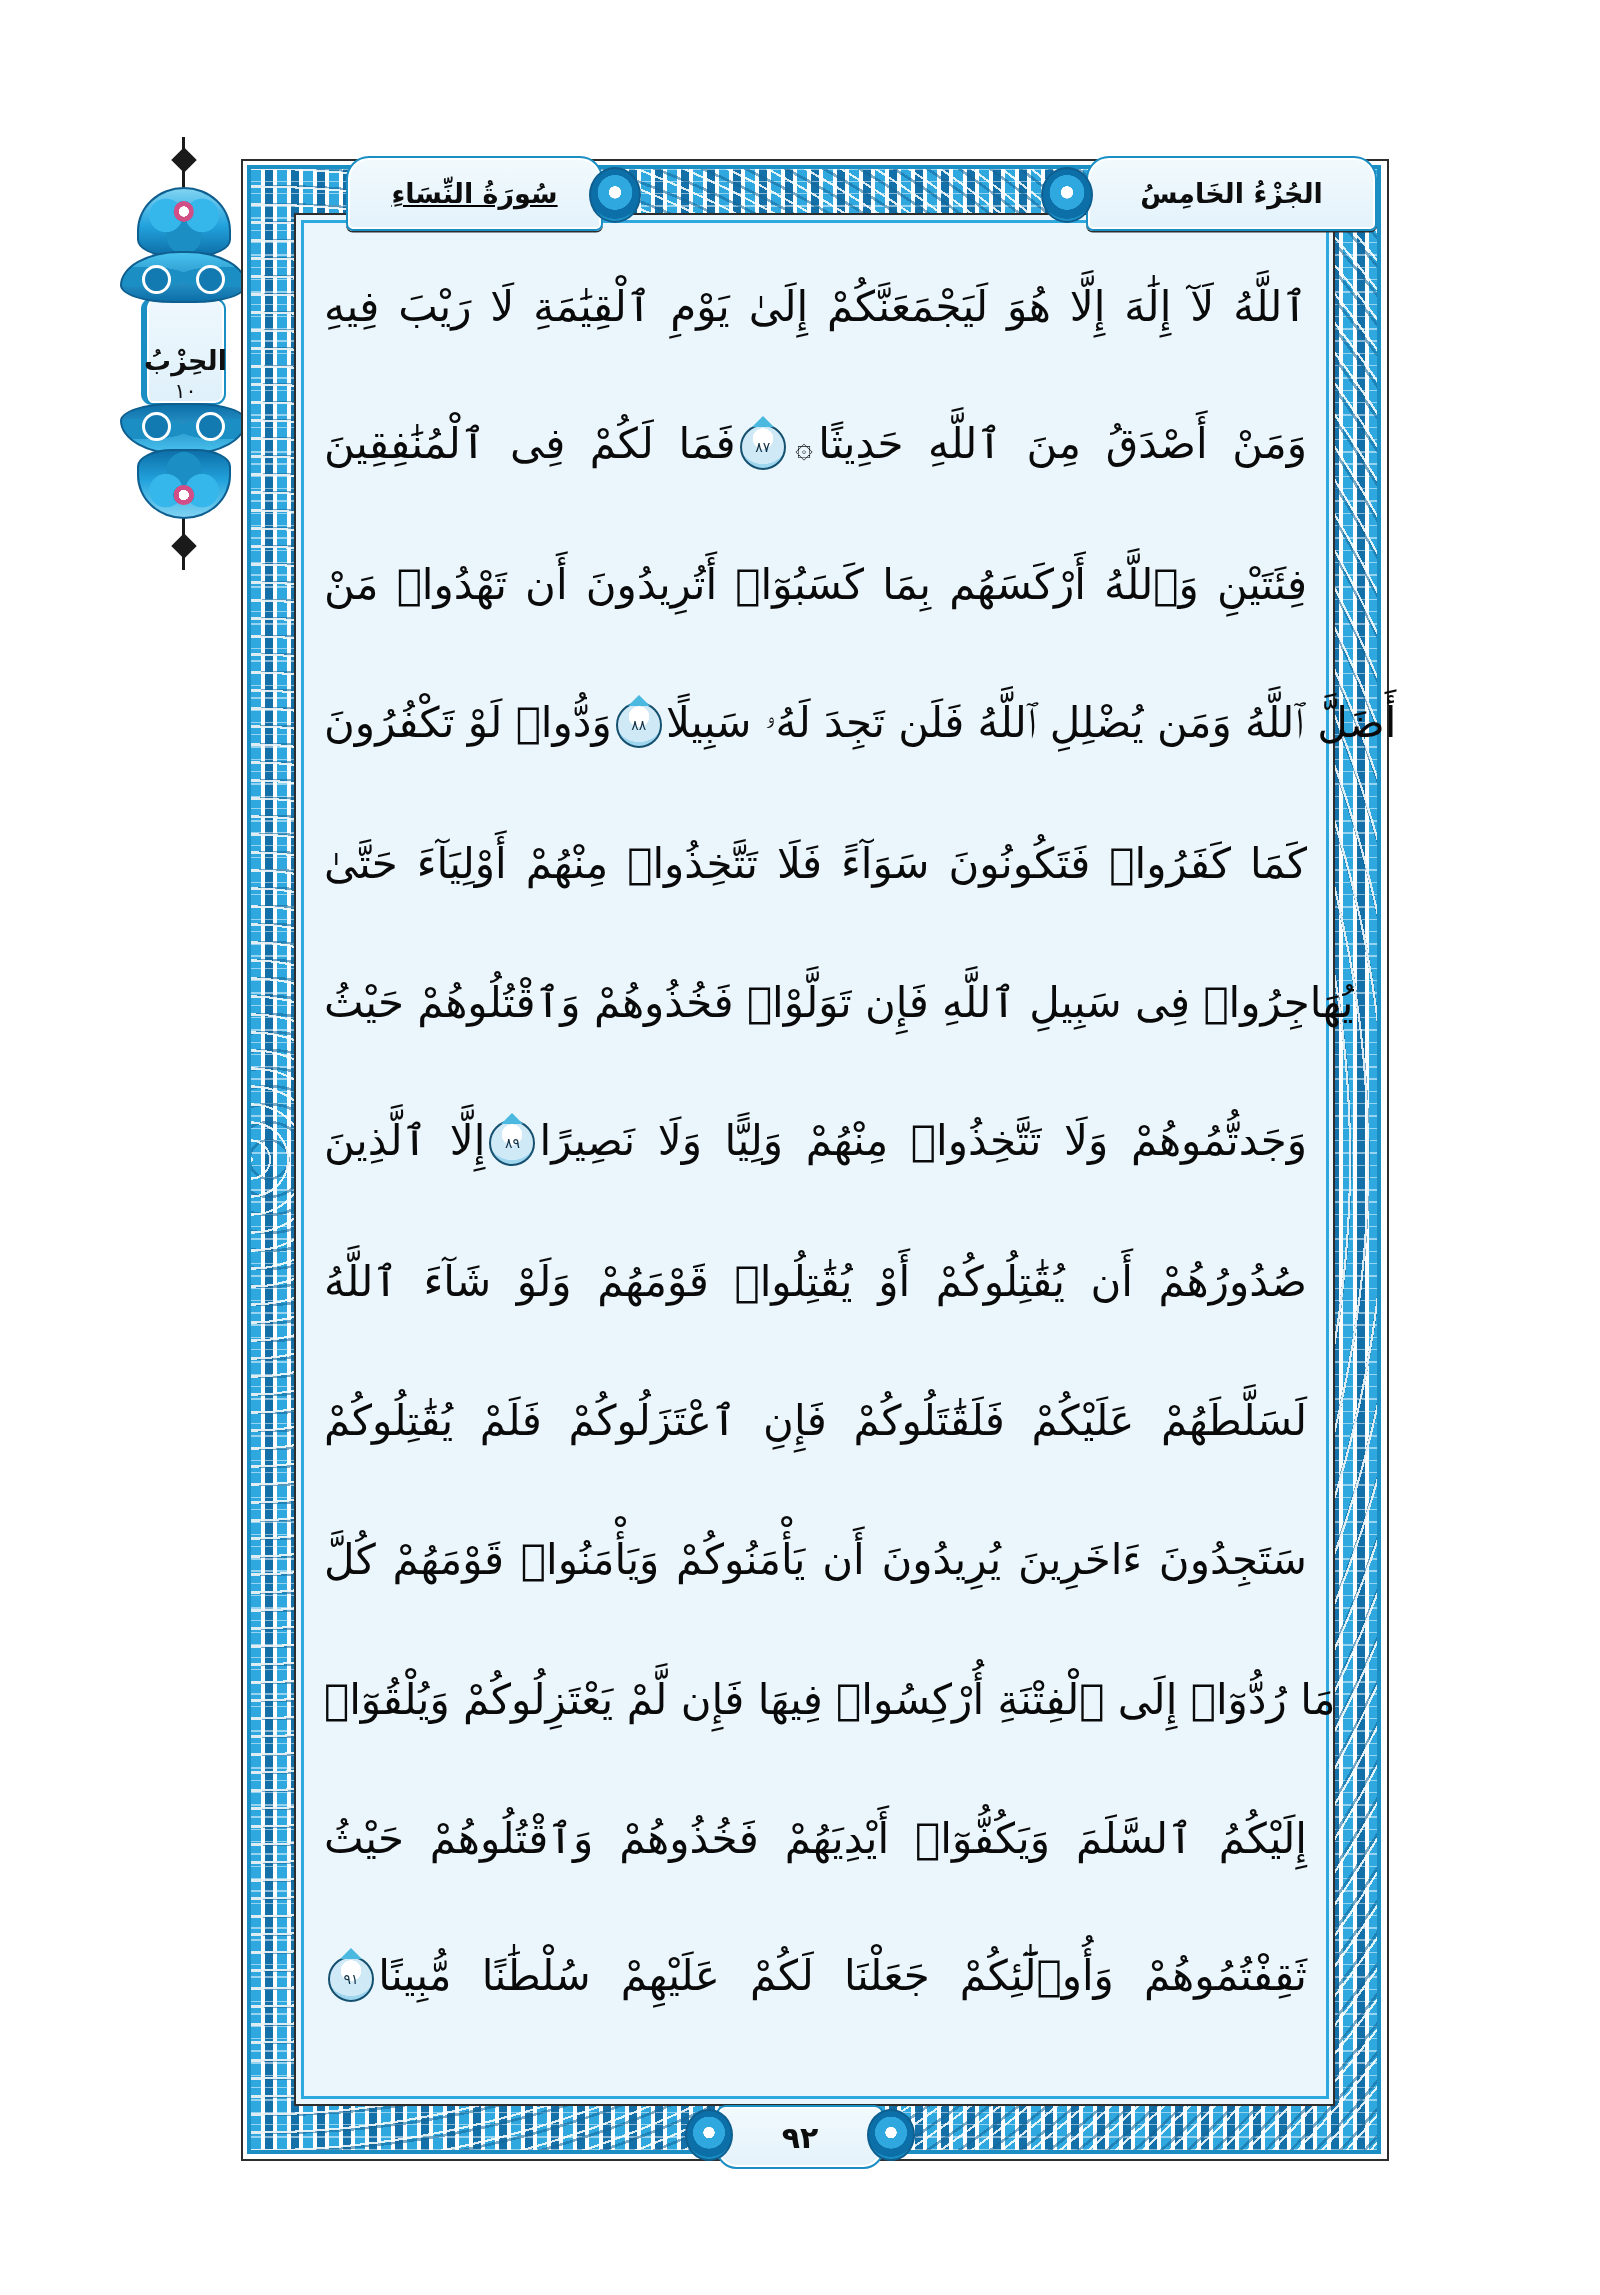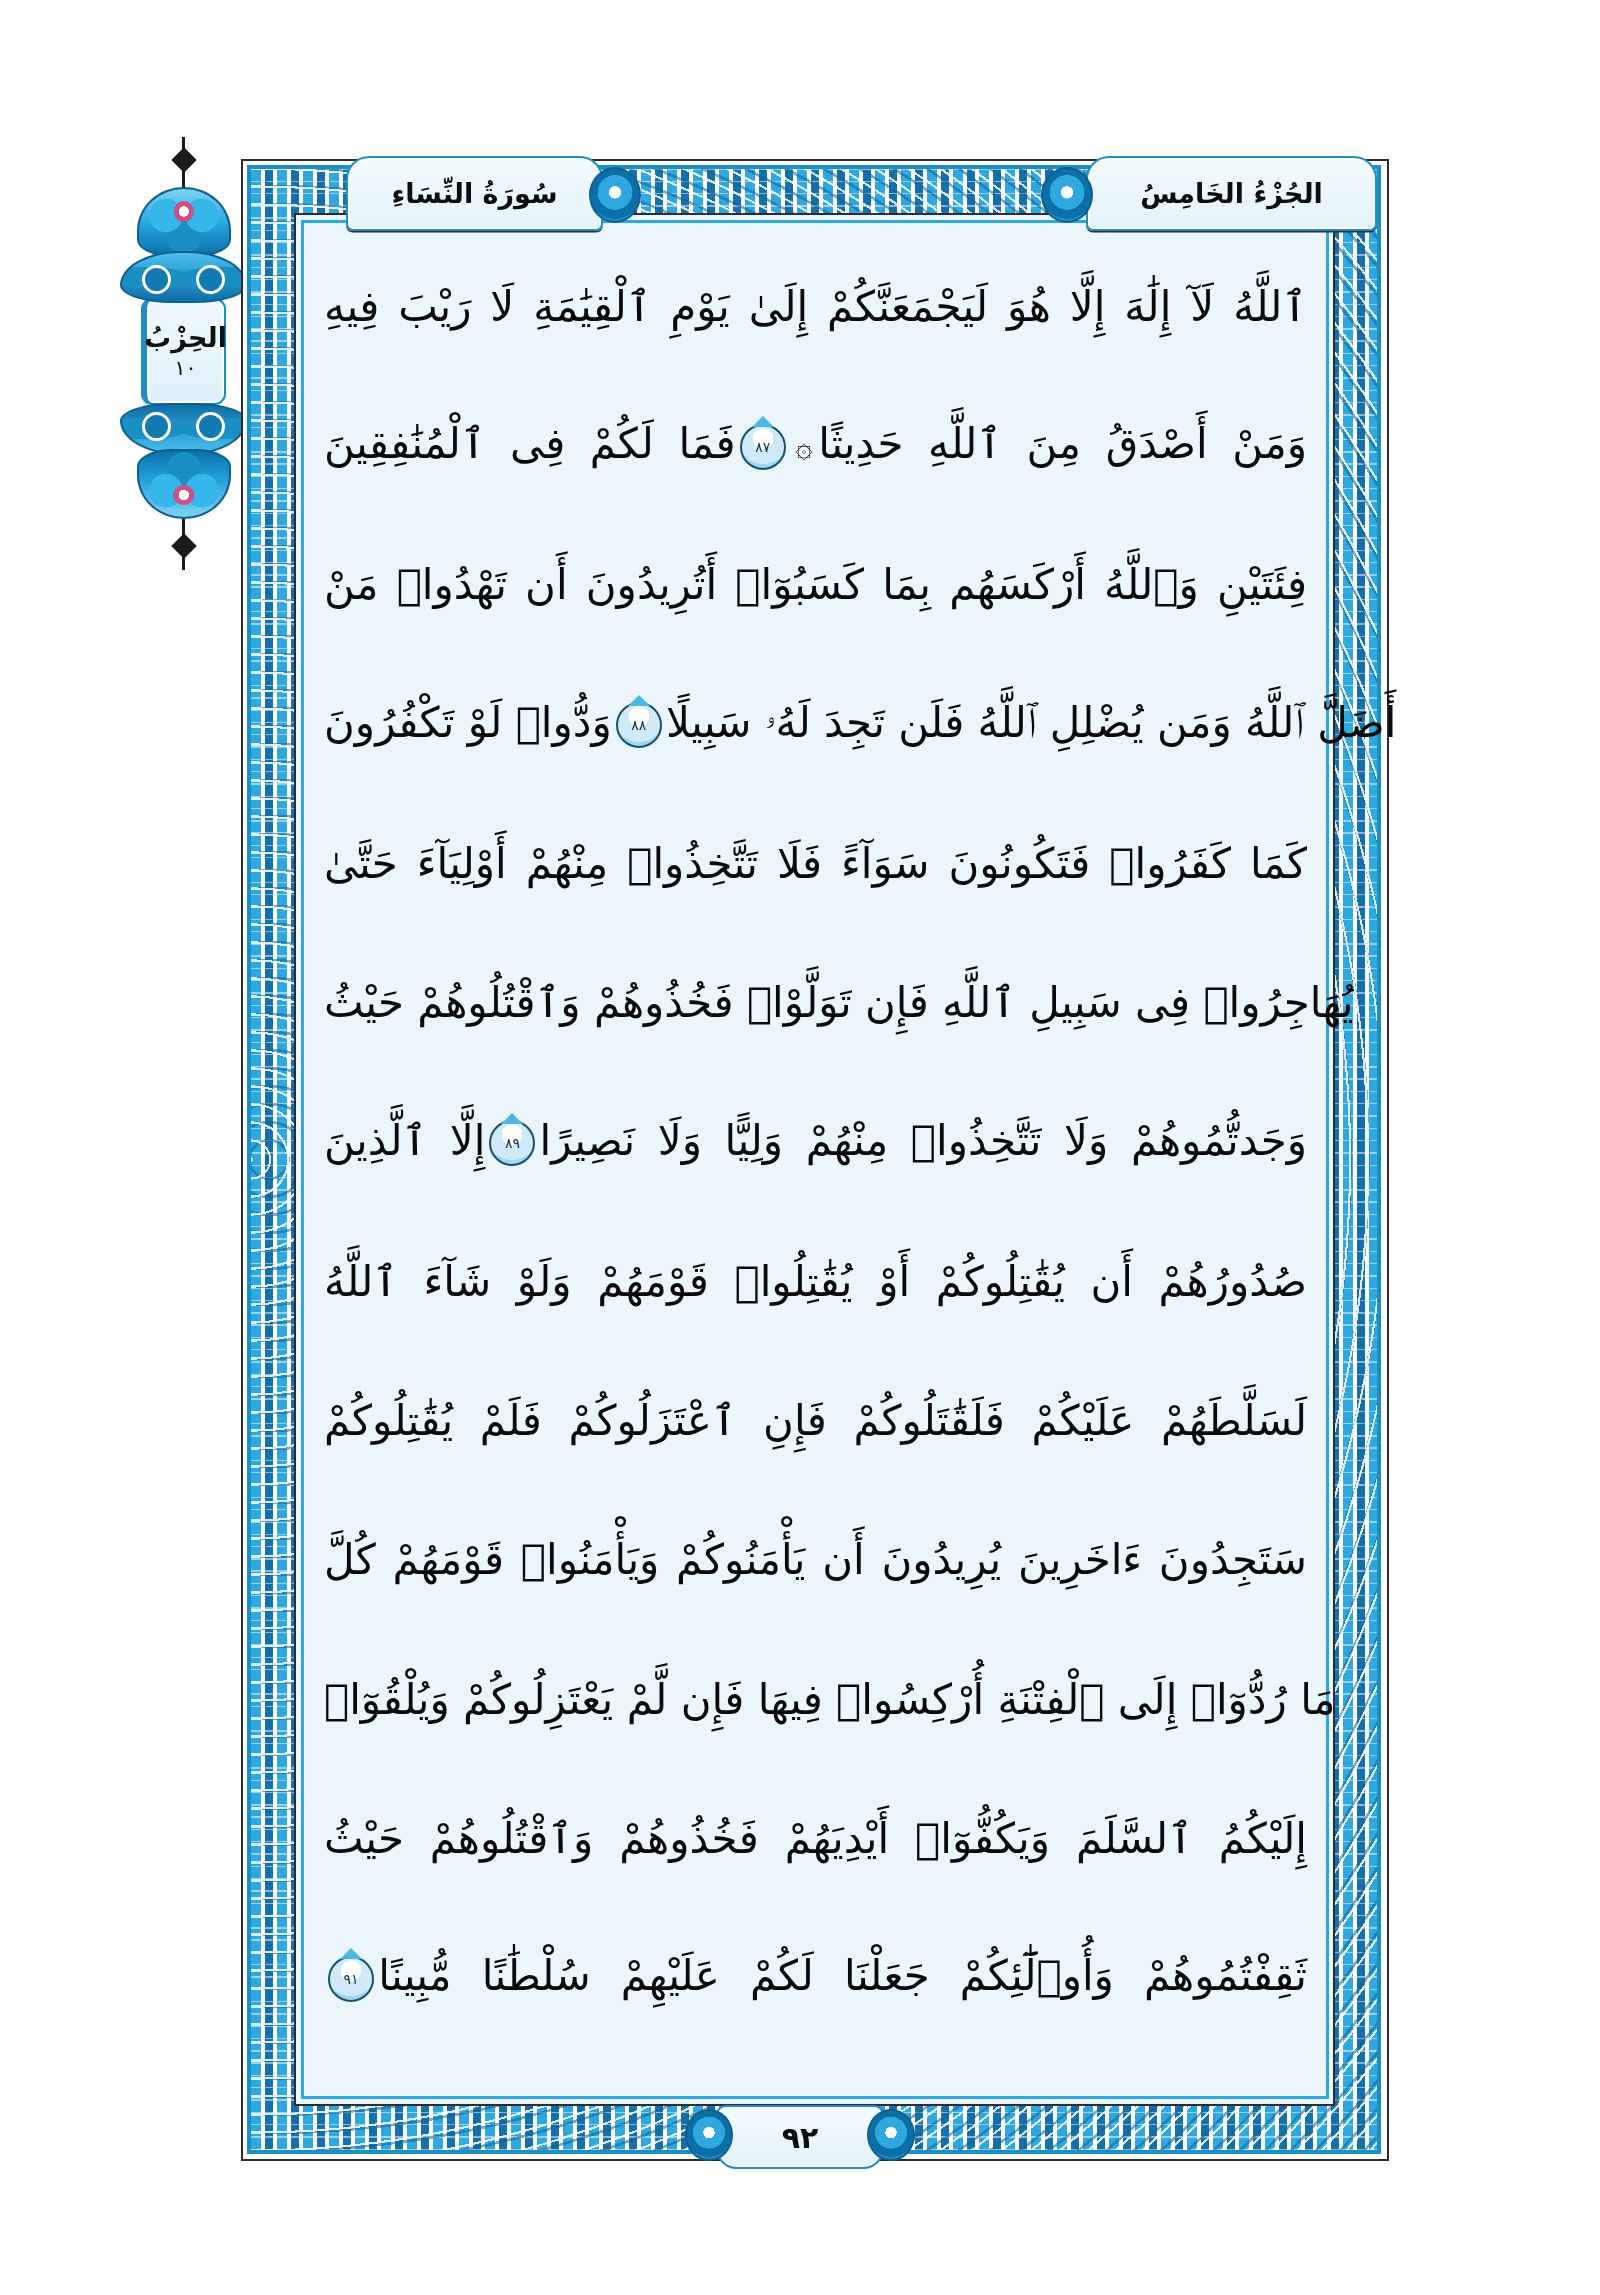--- a/index.html
+++ b/index.html
@@ -56,21 +56,21 @@
     border:3.4px solid #ffffff;background:#137ab1;
   }
   .orn-wings::before{left:16%;}
   .orn-wings::after{right:16%;}
 
   .hizb-plate{
     width:77px;height:103px;margin-top:-4.1px;
     background:linear-gradient(180deg,#eef8fd,#dff0fa);
     border:2.7px solid #1b8fc4;border-left:6.8px solid #1b8fc4;
     border-radius:11px;
-    display:flex;flex-direction:column;align-items:center;justify-content:center;
+    display:flex;flex-direction:column;align-items:center;justify-content:flex-end;
     box-shadow:inset 0 0 0 2.1px #ffffff;
   }
   .hizb-word{
     font-family:"DejaVu Sans","Liberation Sans",sans-serif;
     font-size:27px;color:#101010;line-height:1;direction:rtl;font-weight:600;
   }
   .hizb-num{
     font-size:20.5px;color:#101010;margin-top:5.5px;direction:rtl;
   }
   .orn-wings.bottom{transform:rotate(180deg);margin-top:-2.7px;}
@@ -125,21 +125,21 @@
     border-radius:23px 23px 6.8px 6.8px;
     display:flex;align-items:center;justify-content:center;
     box-shadow:inset 0 0 0 2.1px #ffffff, 0 1.4px 0 #2d2d2d;
     z-index:6;
   }
   .cartouche-text{
     direction:rtl;font-size:27px;color:#0d0d0d;font-weight:600;
     white-space:nowrap;letter-spacing:0px;
   }
   #cartouche-juz{ right:223px; top:156px; width:287px;text-align:right; }
-  #cartouche-surah{ left:346px; top:156px; width:253px; }
+  #cartouche-surah{ left:346px; top:156px; width:253px;text-decoration:underline; }
 
   
   .cart-cap{
     position:absolute;top:167px;width:48px;height:52px;z-index:7;
     background:
       radial-gradient(circle at 50% 45%, #ffffff 0 16%, #2fa8e0 17% 46%, #0d6fa8 47% 70%, #1b8fc4 71%);
     border-radius:50%;
     border:2.1px solid #0e5f8f;
   }
   #cart-cap-right{ right:507px; }

